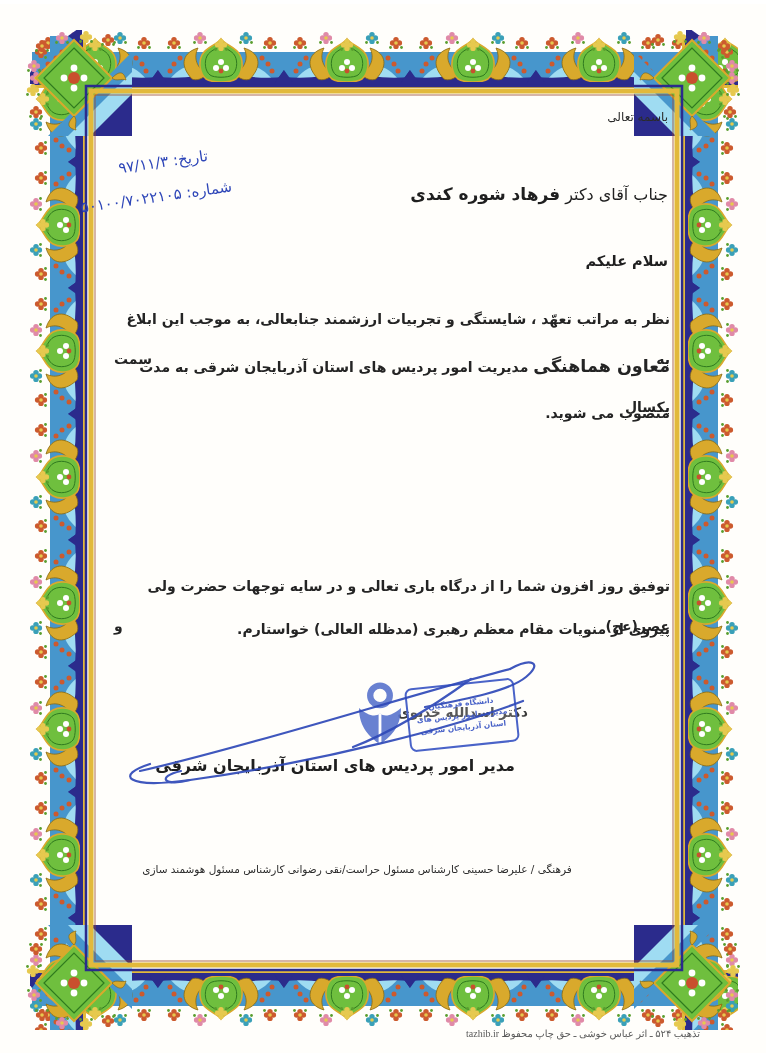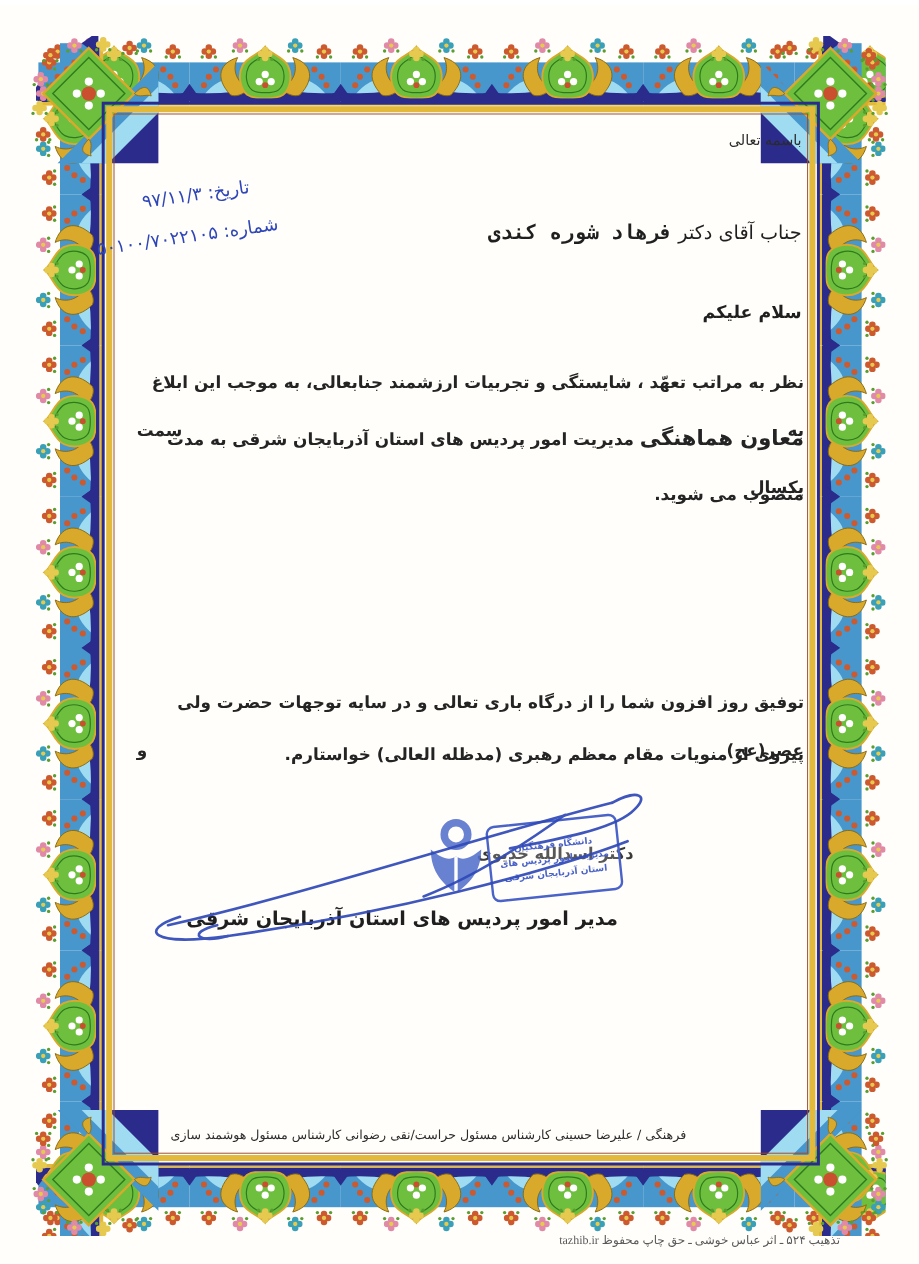--- a/index.html
+++ b/index.html
@@ -9,21 +9,21 @@
     font-family:"DejaVu Sans", sans-serif;
     direction:rtl;color:#1f1f1f;
   }
   .border-svg{position:absolute;inset:0;z-index:0;}
   .abs{position:absolute;z-index:2;}
   .basmala{top:106px;right:98px;font-size:12px;color:#2b2b2b;}
   .hand{color:#2e46b8;font-size:15px;transform:rotate(-8deg);white-space:nowrap;z-index:2;}
   .hand-date{top:149px;left:118px;}
   .hand-num{top:184px;left:80px;}
   .recipient{top:180px;right:98px;font-size:16px;}
-  .recipient b{font-size:17px;font-family:Liberation Mono, monospace;}
+  .recipient b{font-size:17px;}
   .salutation{top:249px;right:98px;font-size:14.5px;font-weight:bold;}
   .para{left:114px;right:96px;font-size:14px;font-weight:bold;color:#242424;}
   .para .line{height:47px;line-height:40px;text-align:right;}
   .p2 .line{height:45px;}
   .p3 .line{height:43px;}
   .just{text-align:justify;text-align-last:justify;}
   .pos-bold{font-size:17.5px;font-weight:bold;}
   .p1{top:295px;}
   .p2{top:437px;}
   .p3{top:562px;}
@@ -34,21 +34,21 @@
     border:2px solid #4a63c8;border-radius:7px;transform:rotate(-6deg);
     color:#4a63c8;font-size:7.5px;font-weight:bold;text-align:center;
     display:flex;flex-direction:column;justify-content:center;gap:3px;
     background:rgba(255,255,255,0.15);
   }
   .sig-svg{top:645px;left:95px;width:450px;height:140px;z-index:5;}
   .sig-title{top:752px;left:140px;width:390px;text-align:center;font-size:16px;font-weight:bold;z-index:2;}
   .cc{font-size:10.5px;color:#2c2c2c;}
   .cc1{top:830px;right:98px;}
   .cc2{top:864px;left:98px;right:96px;text-align:justify;text-align-last:justify;}
-  .cc3{top:936px;left:98px;right:150px;text-align:center;}
+  .cc3{top:859px;left:98px;right:150px;text-align:center;}
   .credit{top:1024px;right:66px;font-size:10px;color:#5a5a5a;font-family:Liberation Serif, serif;}
 </style>
 </head>
 <body>
 
 <div class="page">
 
   <svg class="border-svg" width="766" height="1053" viewBox="0 0 766 1053" xmlns="http://www.w3.org/2000/svg">
     <defs>
       <clipPath id="bandClip">

